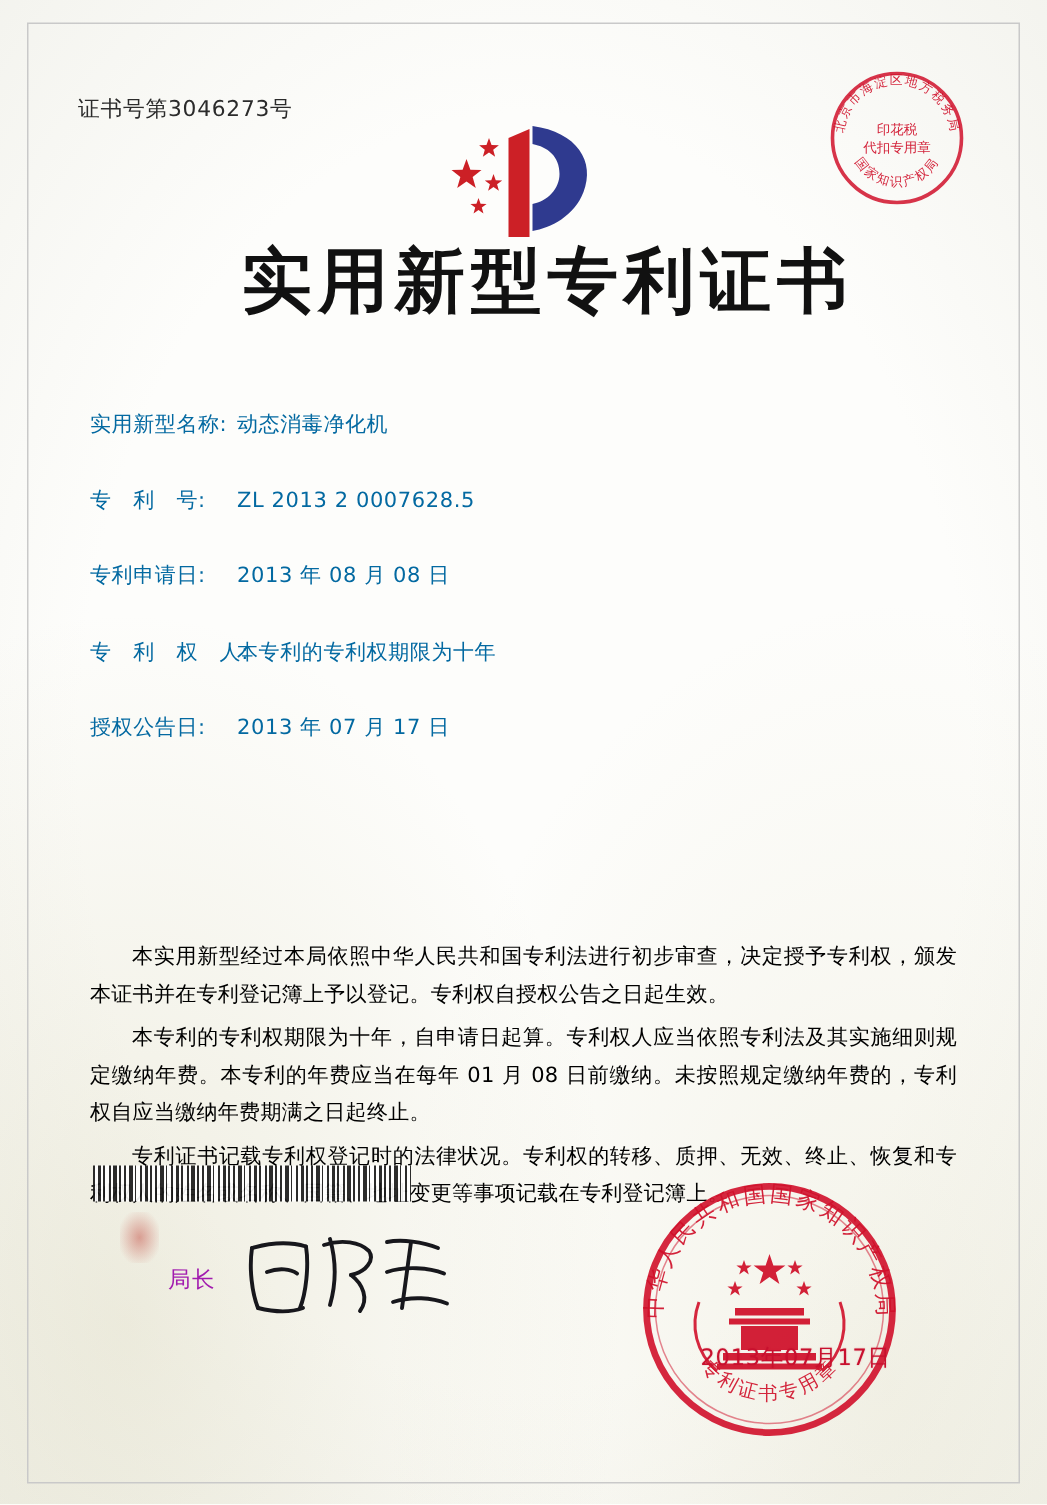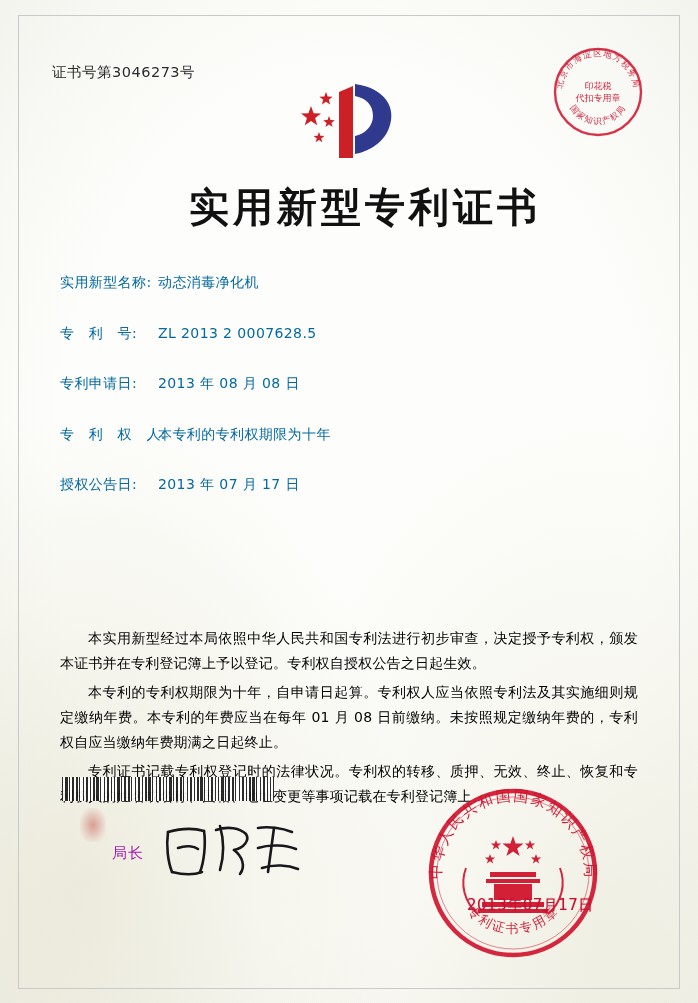--- a/index.html
+++ b/index.html
@@ -57,23 +57,23 @@
     position: absolute;
     right: 52px;
     top: 44px;
     width: 96px;
     height: 96px;
   }
   .title {
     position: absolute;
     left: 0;
     right: 0;
-    top: 180px;
+    top: 156px;
     text-align: center;
-    font-size: 40px;
+    font-size: 47px;
     font-weight: bold;
     letter-spacing: 4px;
     color: #111;
     font-family: "DejaVu Sans", "Liberation Sans", sans-serif;
     padding-left: 32px;
   }
   .fields {
     position: absolute;
     left: 60px;
     top: 274px;

